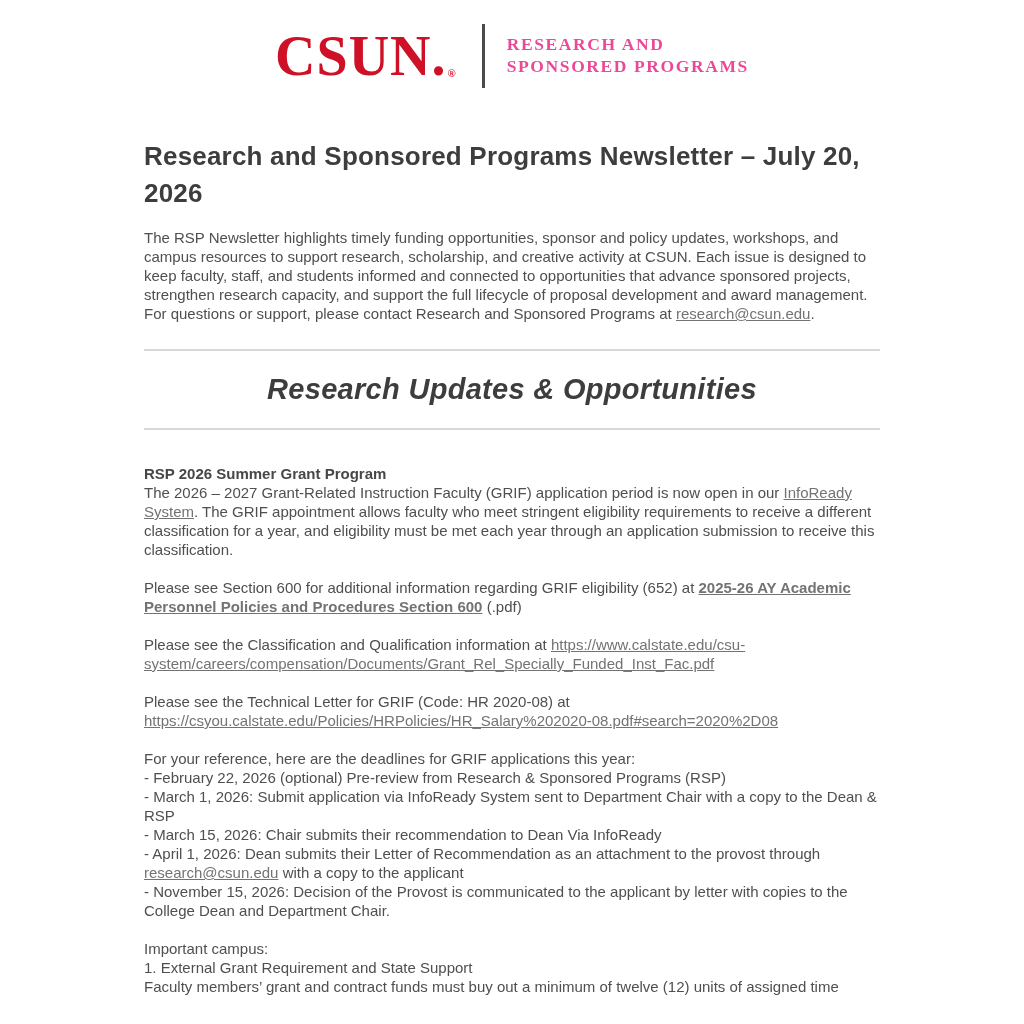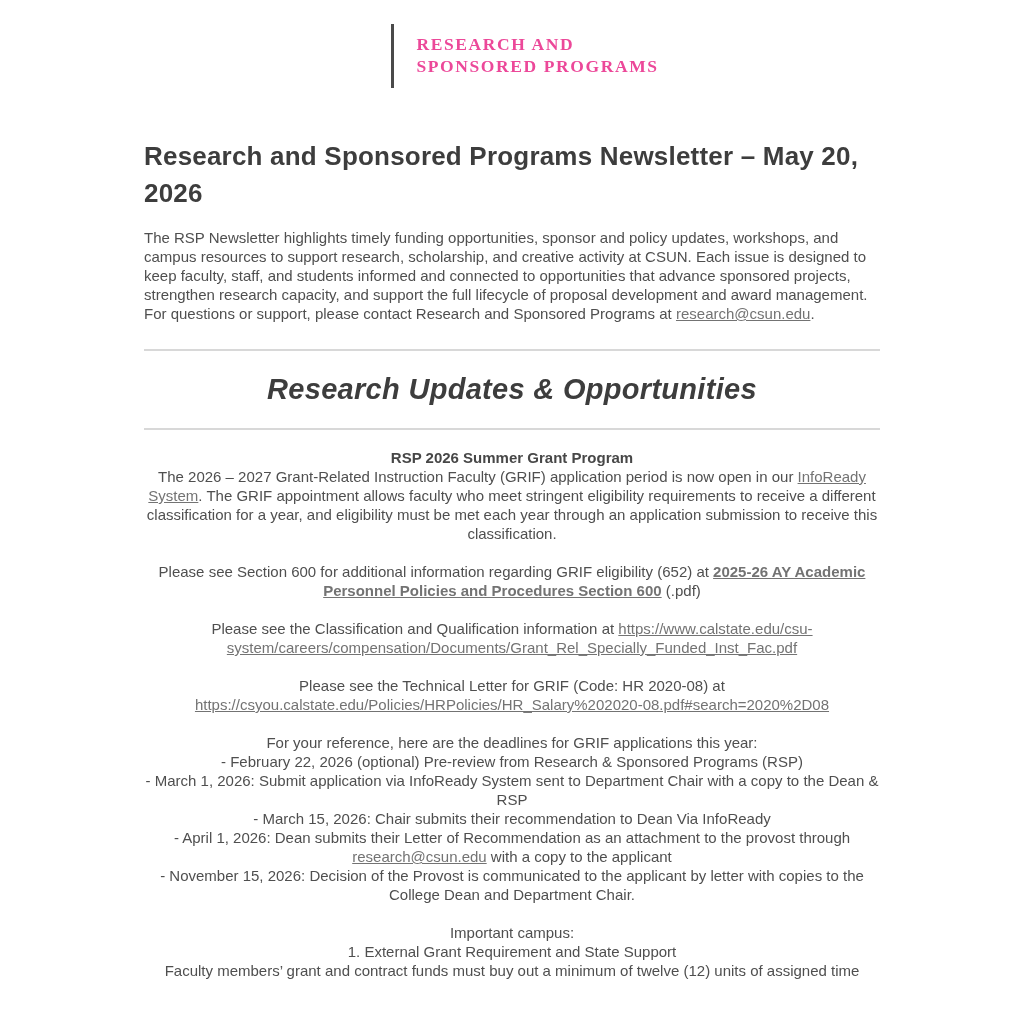--- a/index.html
+++ b/index.html
@@ -40,42 +40,43 @@
     overflow-wrap: break-word; word-break: normal;
   }
   a.link.bold { font-weight: 700; }
   a.link.breakable { overflow-wrap: anywhere; }
   hr.divider { border: none; border-top: 2px solid #d8d8d8; margin: 26px 0 0; }
   h2.section-heading {
     margin: 22px 0; text-align: center;
     font-size: 29px; font-style: italic; font-weight: 700;
     letter-spacing: 0.3px; color: #3d3d3d;
   }
-  .article { margin-top: 18px; text-align: center; }
+  .article { margin-top: 34px; }
   .para { margin-bottom: 19px; }
   .bold-line { font-weight: 700; color: #474747; }
 </style>
 </head>
 <body>
 
 <div class="page">
 
   <header class="masthead">
     <div class="logo-row">
+      <div class="logo-word"><span>CSUN.</span><span class="logo-reg">®</span></div>
       <div class="logo-bar"></div>
       <div class="logo-dept">
         <div>RESEARCH AND</div>
         <div>SPONSORED PROGRAMS</div>
       </div>
     </div>
   </header>
 
   <main class="content">
 
-    <h1 class="title">Research and Sponsored Programs Newsletter – May 20, 2026</h1>
+    <h1 class="title">Research and Sponsored Programs Newsletter – July 20, 2026</h1>
 
     <p class="body-text intro"><span>The RSP Newsletter highlights timely funding opportunities, sponsor and policy updates, workshops, and campus resources to support research, scholarship, and creative activity at CSUN. Each issue is designed to keep faculty, staff, and students informed and connected to opportunities that advance sponsored projects, strengthen research capacity, and support the full lifecycle of proposal development and award management. For questions or support, please contact Research and Sponsored Programs at </span><a class="link">research@csun.edu</a><span>.</span></p>
 
     <hr class="divider">
 
     <h2 class="section-heading">Research Updates &amp; Opportunities</h2>
 
     <hr class="divider" style="margin-top:0;">
 
     <section class="article body-text">

